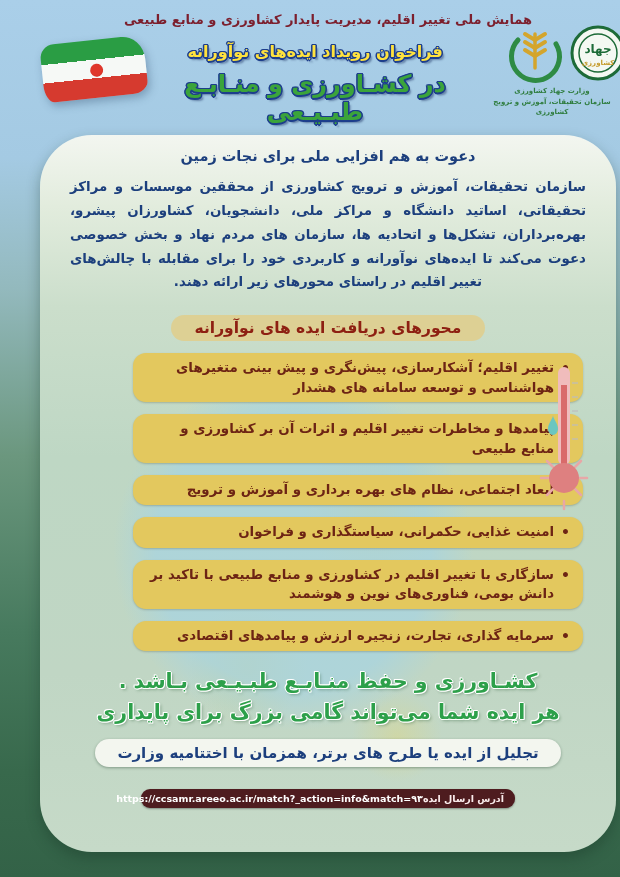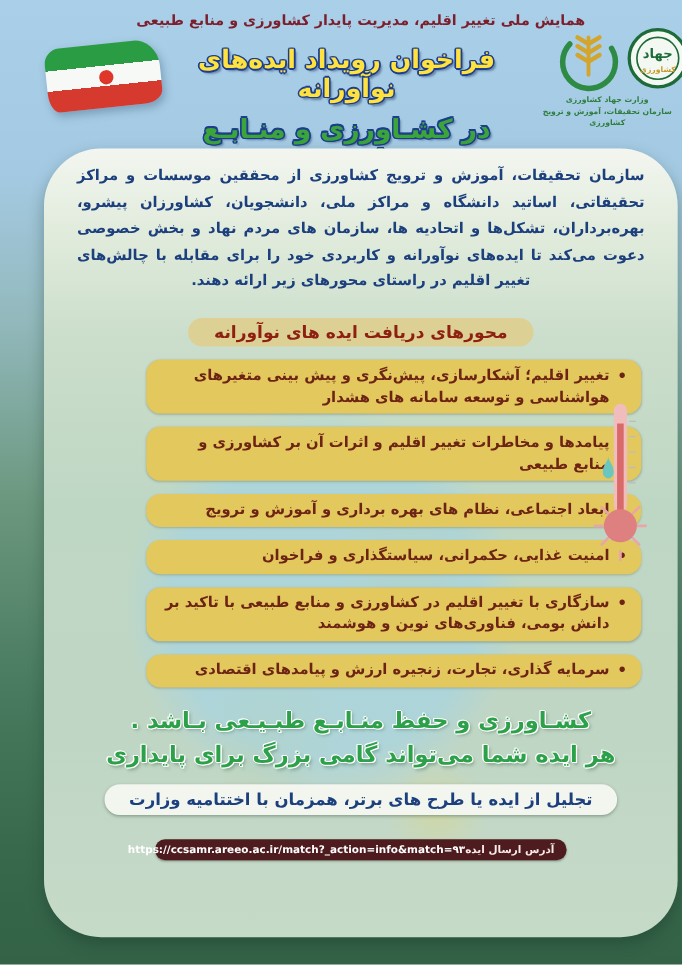--- a/index.html
+++ b/index.html
@@ -23,21 +23,21 @@
     box-shadow:2px 4px 8px rgba(40,70,100,.35);
   }
   .flag-emblem{
     position:absolute;left:46%;top:42%;width:13px;height:13px;border-radius:50%;
     background:radial-gradient(circle at 50% 45%,#e0372b 0 55%,#c22b20 100%);
   }
   .titles{
     position:absolute;left:132px;right:158px;top:42px;text-align:center;direction:rtl;font-weight:bold;
   }
   .title-1{
-    font-size:23px;color:#ffe23e;letter-spacing:0;
+    font-size:16px;color:#ffe23e;letter-spacing:0;
     text-shadow:-1.5px 0 #1d3e8c,1.5px 0 #1d3e8c,0 -1.5px #1d3e8c,0 1.5px #1d3e8c,
       -1px -1px #1d3e8c,1px 1px #1d3e8c,-1px 1px #1d3e8c,1px -1px #1d3e8c,2.5px 2.5px 2px rgba(20,40,90,.45);
   }
   .title-2{
     margin-top:9px;font-size:24px;color:#3ba43b;
     text-shadow:-1.5px 0 #1d3e8c,1.5px 0 #1d3e8c,0 -1.5px #1d3e8c,0 1.5px #1d3e8c,
       -1px -1px #1d3e8c,1px 1px #1d3e8c,-1px 1px #1d3e8c,1px -1px #1d3e8c,2.5px 2.5px 2px rgba(20,40,90,.45);
   }
   .logos{position:absolute;right:12px;top:22px;width:148px;text-align:center;}
   .logo-row{display:flex;justify-content:flex-end;align-items:center;gap:4px;}
@@ -52,21 +52,21 @@
     position:absolute;inset:0;pointer-events:none;
     background:
       radial-gradient(circle 250px at 44% 58%,rgba(168,212,224,.75) 0 55%,rgba(168,212,224,0) 72%),
       radial-gradient(circle 95px at 58% 52%,rgba(215,204,112,.55),rgba(215,204,112,0) 75%),
       radial-gradient(circle 80px at 36% 74%,rgba(210,206,120,.5),rgba(210,206,120,0) 75%),
       radial-gradient(circle 60px at 62% 84%,rgba(222,214,130,.45),rgba(222,214,130,0) 75%);
   }
   .panel-content{position:relative;z-index:1;padding-top:13px;}
   .intro{margin:0 30px;direction:rtl;color:#1c3f7d;font-weight:bold;}
   .intro-heading{text-align:center;font-size:14.5px;}
-  .intro-body{margin-top:1px;font-size:13.4px;line-height:1.78;text-align:justify;text-align-last:center;}
+  .intro-body{margin-top:11px;font-size:13.4px;line-height:1.78;text-align:justify;text-align-last:center;}
   .themes-heading{text-align:center;margin-top:21px;}
   .themes-heading-pill{
     display:inline-block;direction:rtl;background:rgba(223,206,142,.9);color:#8e2012;
     font-weight:bold;font-size:15.5px;padding:4px 24px;border-radius:17px;
   }
   .pills{margin:3px 33px 0 93px;}
   .theme-pill{
     display:flex;direction:rtl;gap:7px;align-items:flex-start;
     background:#e3c85e;border-radius:13px;padding:5px 13px;margin-top:12px;
     color:#6d2414;font-weight:bold;font-size:13.4px;line-height:1.45;
@@ -158,20 +158,21 @@
         <line x1="34" y1="48" x2="40" y2="48"></line>
           <line x1="34" y1="62" x2="40" y2="62"></line>
         <line x1="34" y1="76" x2="40" y2="76"></line>
       </g>
       <path d="M10 66 C10 60 15 56 15 52 C15 56 20 60 20 66 A5 6 0 0 1 10 66 Z" fill="#6cc6c0"></path>
     </svg>
 
     <div class="panel-content">
 
       <div class="intro">
+        <div class="intro-heading">دعوت به هم افزایی ملی برای نجات زمین</div>
         <div class="intro-body">سازمان تحقیقات، آموزش و ترویج کشاورزی از محققین موسسات و مراکز تحقیقاتی، اساتید دانشگاه و مراکز ملی، دانشجویان، کشاورزان پیشرو، بهره‌برداران، تشکل‌ها و اتحادیه ها، سازمان های مردم نهاد و بخش خصوصی دعوت می‌کند تا ایده‌های نوآورانه و کاربردی خود را برای مقابله با چالش‌های تغییر اقلیم در راستای محورهای زیر ارائه دهند.</div>
       </div>
 
       <div class="themes-heading">
         <span class="themes-heading-pill">محورهای دریافت ایده های نوآورانه</span>
       </div>
 
       <div class="pills">
         <div class="theme-pill">
           <span class="dot">•</span>

